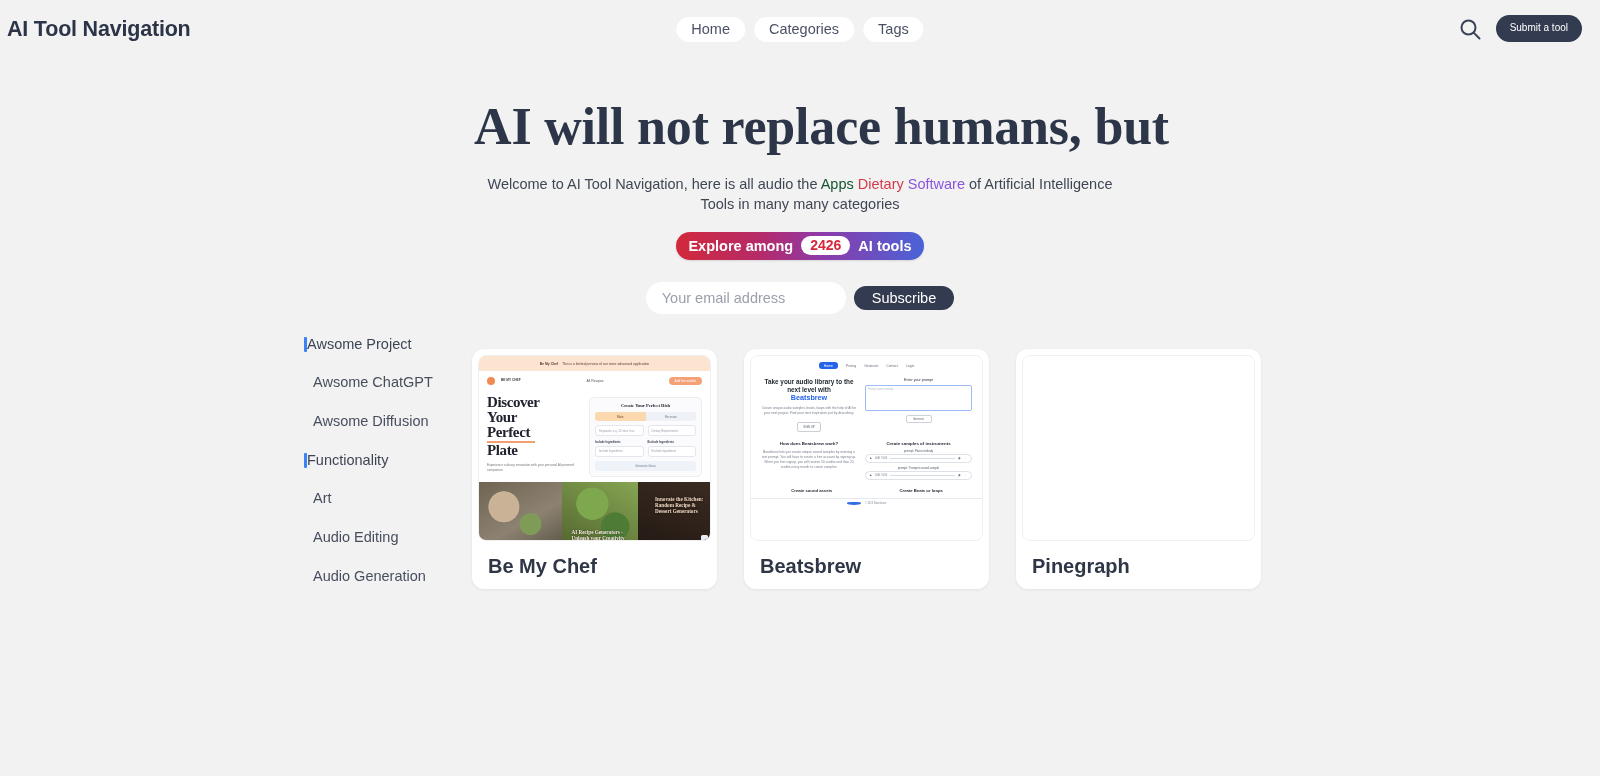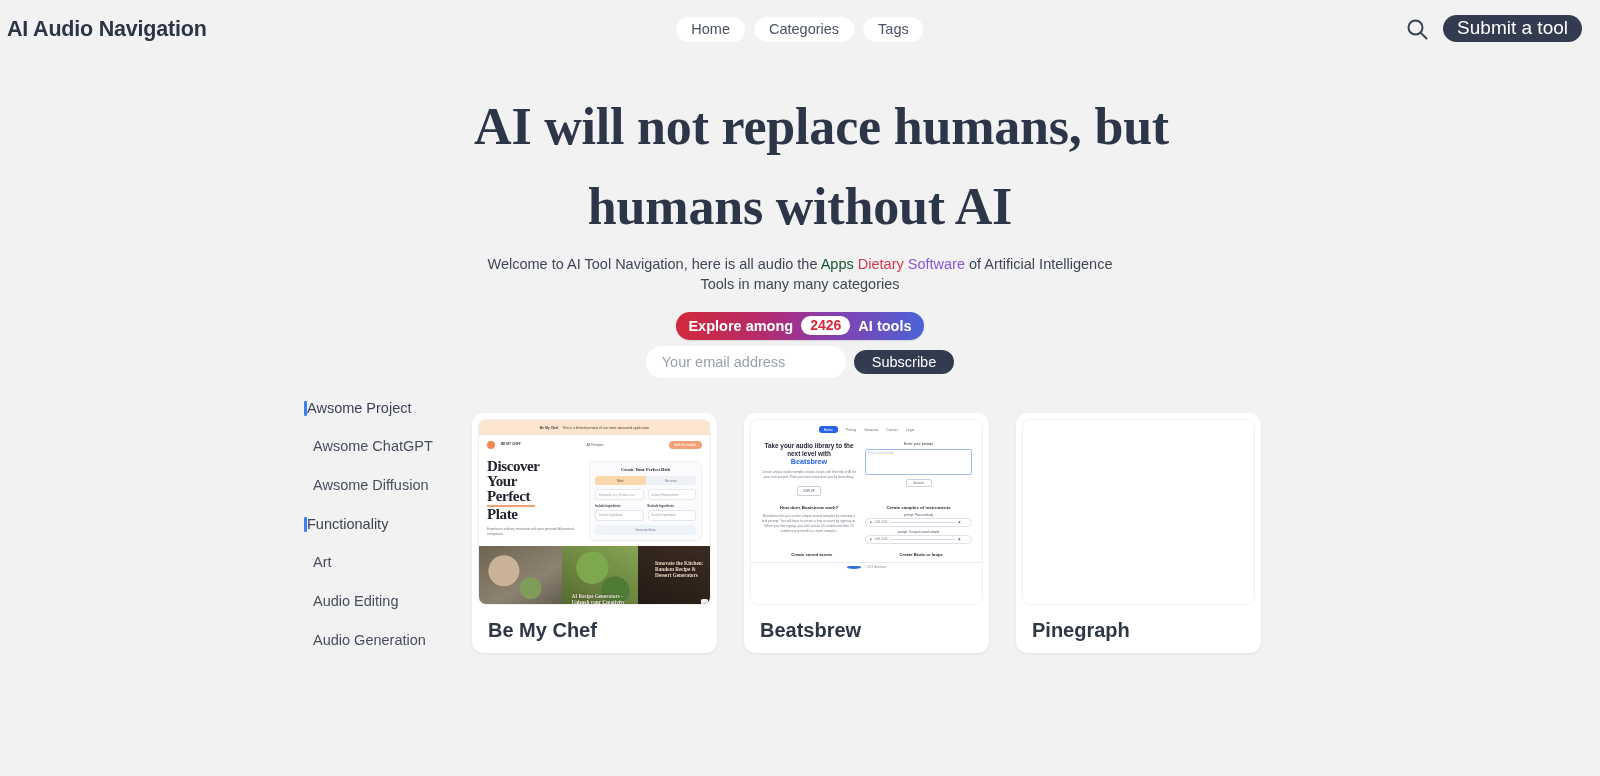--- a/index.html
+++ b/index.html
@@ -51,21 +51,21 @@
     display: flex;
     align-items: center;
     gap: 14px;
   }
   .search-icon { width: 24px; height: 24px; color: #3a4256; cursor: pointer; display:block; }
   .submit-btn {
     background: #323b4f;
     color: #ffffff;
     border: none;
     border-radius: 999px;
-    font-size: 19px;
+    font-size: 10px;
     font-family: "Liberation Sans", sans-serif;
     padding: 6px 14px 7px;
     cursor: pointer;
     line-height: 14px;
     white-space: nowrap;
   }
 
   
   .hero { text-align: center; padding-top: 39px; }
   .hero-title {
@@ -110,21 +110,21 @@
     background: #ffffff;
     color: #d8273c;
     border-radius: 999px;
     padding: 1px 9px 2px;
     margin: 0 8px;
     font-weight: bold;
     font-size: 14px;
   }
 
   .sub-form {
-    margin-top: 6px;
+    margin-top: 22px;
     display: flex;
     justify-content: center;
     align-items: center;
     gap: 8px;
   }
   .email-input {
     width: 200px;
     height: 32px;
     border: none;
     outline: none;
@@ -315,21 +315,21 @@
      display:flex; justify-content:center; align-items:center; gap:4px; font-size:2.6px; color:#8a9099; }
   .t2 .t2-wing { width:14px; height:3px; background:#2f6fe0; border-radius:40% 40% 60% 60%; }
 
   
   .t3 { background:#ffffff; }
 </style>
 </head>
 <body>
 
 <div class="header">
-  <div class="brand">AI Audio Navigation</div>
+  <div class="brand">AI Tool Navigation</div>
 
   <nav class="nav">
     <div class="nav-pill">Home</div>
     <div class="nav-pill">Categories</div>
     <div class="nav-pill">Tags</div>
   </nav>
 
   <div class="header-right">
     <span>
       <svg class="search-icon" viewBox="0 0 24 24" fill="none" stroke="currentColor" stroke-width="2">
@@ -337,21 +337,20 @@
           <line x1="15.6" y1="15.6" x2="21.5" y2="21.5" stroke-linecap="round"></line>
       </svg>
     </span>
     <button class="submit-btn">Submit a tool</button>
   </div>
 </div>
 
 <section class="hero">
   <h1 class="hero-title">
     <span class="hl">AI will not replace humans, but</span>
-    <span class="hl">humans without AI</span>
   </h1>
 
   <p class="hero-sub">
     <span>Welcome to AI Tool Navigation, here is all audio the </span><span class="c-apps">Apps</span><span> </span><span class="c-websites">Dietary</span><span> </span><span class="c-software">Software</span><span> of Artificial Intelligence</span><br>
     <span>Tools in many many categories</span>
   </p>
 
   <div class="explore-wrap">
     <div class="explore-pill">
       <span>Explore among</span>

